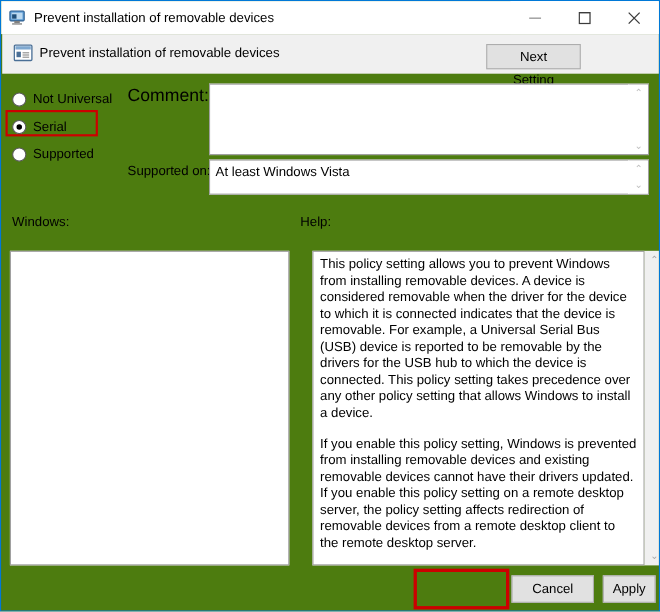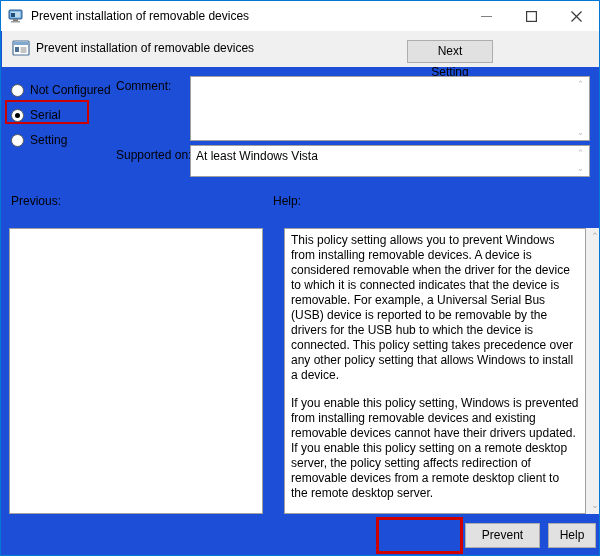--- a/index.html
+++ b/index.html
@@ -9,21 +9,21 @@
   }
   body {
     font-family: "Liberation Sans", sans-serif;
   }
   #window {
     position: relative;
     width: 600px;
     height: 556px;
     box-sizing: border-box;
     border: 1px solid #0078d7;
-    background: #1d4ed8;
+    background: #4d7c0f;
     overflow: hidden;
     font-size: 12px;
     color: #000000;
   }
 
   
   #titlebar {
     position: absolute;
     left: 0; top: 0;
     width: 598px;
@@ -90,21 +90,21 @@
     font-family: "Liberation Sans", sans-serif;
     font-size: 12px;
     color: #000000;
     padding: 0 10px;
     cursor: default;
     line-height: 21px;
     text-align: center;
     box-sizing: border-box;
   }
   #btn-prev { left: 329px; width: 86px; }
-  #btn-next { left: 405px; width: 86px; }
+  #btn-next { left: 440px; width: 86px; }
 
   
   .radio-row {
     position: absolute;
     left: 10px;
     display: flex;
     align-items: center;
     height: 18px;
   }
   #radio-notconfig { top: 80px; }
@@ -139,21 +139,21 @@
     width: 84px; height: 24px;
     border: 2px solid #cc0000;
     box-sizing: border-box;
     pointer-events: none;
   }
 
   
   #label-comment {
     position: absolute;
     left: 115px; top: 78px;
-    font-size: 12px;
+    font-size: 16px;
   }
   #comment-box {
     position: absolute;
     left: 189px; top: 75px;
     width: 400px; height: 65px;
     background: #ffffff;
     border: 1px solid #a0a0a0;
     box-sizing: border-box;
     display: flex;
   }
@@ -353,29 +353,29 @@
         <rect x="8.5" y="10.5" width="6" height="1" fill="#8a8a8a"></rect>
         <rect x="8.5" y="12.5" width="6" height="1" fill="#8a8a8a"></rect>
       </svg>
     </span>
     <span id="policy-name">Prevent installation of removable devices</span>
     <div class="navbtn" id="btn-next">Next Setting</div>
   </div>
 
   <div class="radio-row" id="radio-notconfig">
     <span class="radio-mark"></span>
-    <span class="radio-label">Not Configured</span>
+    <span class="radio-label">Not Universal</span>
   </div>
   <div class="radio-row" id="radio-enabled">
     <span class="radio-mark checked"></span>
     <span class="radio-label">Serial</span>
   </div>
   <div class="radio-row" id="radio-disabled">
     <span class="radio-mark"></span>
-    <span class="radio-label">Setting</span>
+    <span class="radio-label">Supported</span>
   </div>
   <div id="anno-enabled"></div>
 
   <span id="label-comment">Comment:</span>
   <div id="comment-box">
     <div id="comment-text"></div>
     <div class="scroll-inline">
       <span class="scroll-arrow">⌃</span>
       <span class="scroll-arrow">⌄</span>
     </div>
@@ -383,34 +383,34 @@
 
   <span id="label-supported">Supported on:</span>
   <div id="supported-box">
     <div id="supported-text">At least Windows Vista</div>
     <div class="scroll-inline">
       <span class="scroll-arrow">⌃</span>
       <span class="scroll-arrow">⌄</span>
     </div>
   </div>
 
-  <span id="label-options">Previous:</span>
+  <span id="label-options">Windows:</span>
   <span id="label-help">Help:</span>
 
   <div id="options-panel"></div>
 
   <div id="help-wrap">
     <div id="help-panel">
       <p>This policy setting allows you to prevent Windows from installing removable devices. A device is considered removable when the driver for the device to which it is connected indicates that the device is removable. For example, a Universal Serial Bus (USB) device is reported to be removable by the drivers for the USB hub to which the device is connected. This policy setting takes precedence over any other policy setting that allows Windows to install a device.</p>
       <p>If you enable this policy setting, Windows is prevented from installing removable devices and existing removable devices cannot have their drivers updated. If you enable this policy setting on a remote desktop server, the policy setting affects redirection of removable devices from a remote desktop client to the remote desktop server.</p>
 
     </div>
     <div id="help-scrollbar">
       <span class="sb-arrow">⌃</span>
       <span class="sb-arrow">⌄</span>
     </div>
   </div>
 
-  <div class="botbtn" id="btn-cancel">Prevent</div>
-  <div class="botbtn" id="btn-apply">Help</div>
+  <div class="botbtn" id="btn-cancel">Cancel</div>
+  <div class="botbtn" id="btn-apply">Apply</div>
   <div id="anno-ok"></div>
 
 </div>
 
 </body></html>

